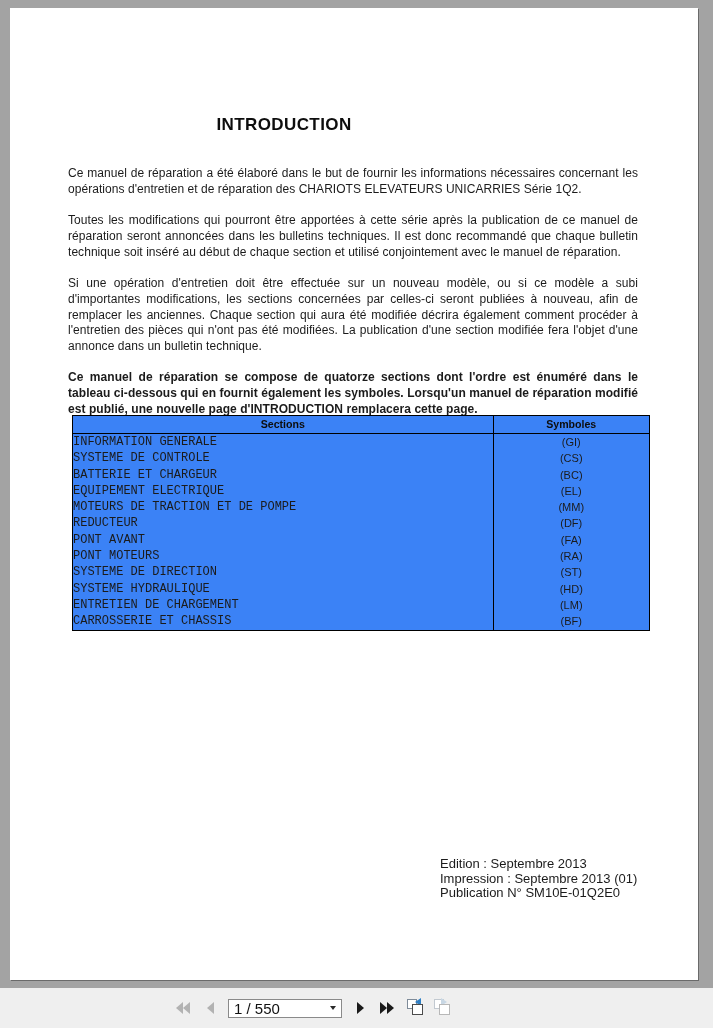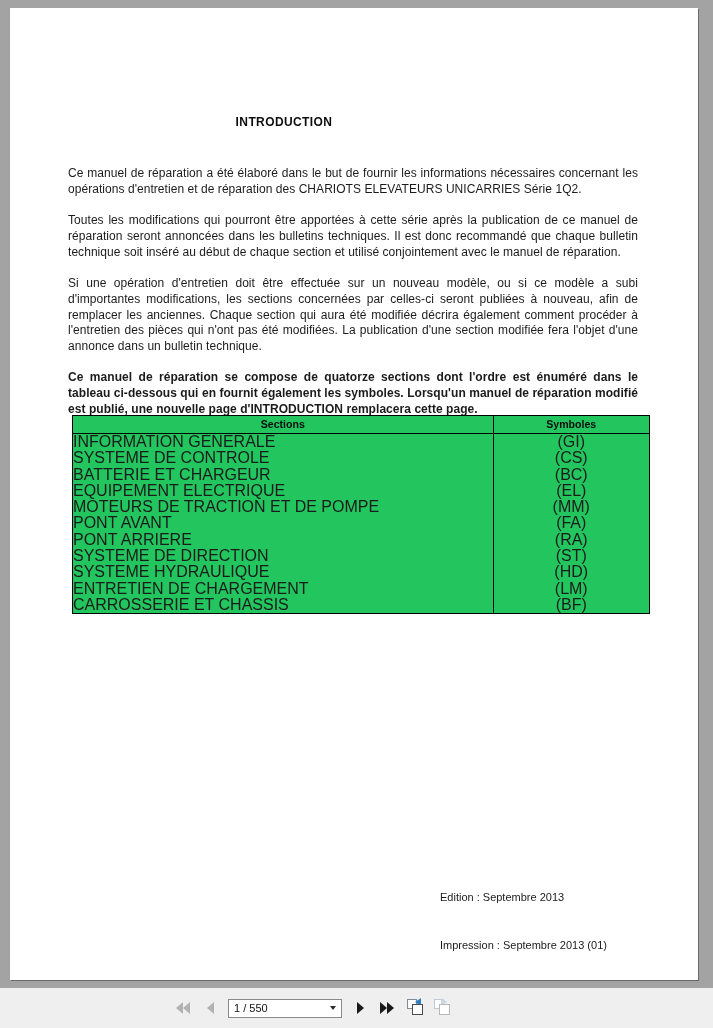--- a/index.html
+++ b/index.html
@@ -52,21 +52,21 @@
     height: 972px;
   }
 
   
   #doc-title {
     position: absolute;
     left: 0;
     top: 107px;
     width: 548px;
     text-align: center;
-    font-size: 12px;
+    font-size: 17px;
     font-weight: bold;
     letter-spacing: 0.4px;
     color: #0d0d0d;
     font-family: "Liberation Sans", sans-serif;
   }
 
   
   #body-text {
     position: absolute;
     left: 58px;
@@ -85,21 +85,21 @@
   .para:last-child { margin-bottom: 0; font-weight: bold; }
 
   
   #sections-table {
     position: absolute;
     left: 62px;
     top: 407px;
     width: 576px;
     border: 1.6px solid #000;
     border-collapse: collapse;
-    background: #22c55e;
+    background: #3b82f6;
   }
   #sections-table table {
     border-collapse: collapse;
     width: 100%;
     table-layout: fixed;
   }
   #sections-table th,
   #sections-table td {
     padding: 0;
     margin: 0;
@@ -113,52 +113,51 @@
     text-align: center;
     color: #0d0d0d;
     height: 17px;
     line-height: 17px;
     border-bottom: 1.6px solid #000;
     font-family: "Liberation Sans", sans-serif;
   }
   .th-sections { border-right: 1.3px solid #000; }
 
   .td-section {
-    font-size: 16px;
+    font-size: 12px;
     color: #1b1b1b;
     height: 16.3px;
     line-height: 16.3px;
     padding-left: 9px;
     border-right: 1.3px solid #000;
     white-space: nowrap;
-    font-family: Liberation Sans, sans-serif;
+    font-family: Liberation Mono, monospace;
   }
   .td-symbol {
-    font-size: 16px;
+    font-size: 11px;
     color: #1b1b1b;
     height: 16.3px;
     line-height: 16.3px;
     text-align: center;
     font-family: "Liberation Sans", sans-serif;
   }
 
   
   #imprint {
     position: absolute;
     left: 430px;
     top: 849px;
     width: 250px;
   }
   .imprint-line {
-    font-size: 11px;
+    font-size: 13px;
     line-height: 14.6px;
     color: #1b1b1b;
     white-space: nowrap;
     font-family: "Liberation Sans", sans-serif;
-    margin-top: 33px;
   }
 
   
   #toolbar {
     position: absolute;
     left: 0;
     top: 988px;
     width: 713px;
     height: 40px;
     background: #efefef;
@@ -204,21 +203,21 @@
     align-items: center;
     margin: 0 7px;
     box-sizing: border-box;
     flex: 0 0 auto;
   }
   #page-input {
     flex: 1 1 auto;
     border: none;
     outline: none;
     background: transparent;
-    font-size: 11px;
+    font-size: 15px;
     color: #111;
     padding-left: 5px;
     font-family: "Liberation Sans", sans-serif;
     width: 100%;
   }
   #page-dropdown-btn {
     width: 16px;
     height: 17px;
     display: flex;
     align-items: center;
@@ -318,25 +317,29 @@
               </tr>
               <tr>
                 <td class="td-section">EQUIPEMENT ELECTRIQUE</td>
                 <td class="td-symbol">(EL)</td>
               </tr>
               <tr>
                 <td class="td-section">MOTEURS DE TRACTION ET DE POMPE</td>
                 <td class="td-symbol">(MM)</td>
               </tr>
               <tr>
+                <td class="td-section">REDUCTEUR</td>
+                <td class="td-symbol">(DF)</td>
+              </tr>
+              <tr>
                 <td class="td-section">PONT AVANT</td>
                 <td class="td-symbol">(FA)</td>
               </tr>
               <tr>
-                <td class="td-section">PONT ARRIERE</td>
+                <td class="td-section">PONT MOTEURS</td>
                 <td class="td-symbol">(RA)</td>
               </tr>
               <tr>
                 <td class="td-section">SYSTEME DE DIRECTION</td>
                 <td class="td-symbol">(ST)</td>
               </tr>
               <tr>
                 <td class="td-section">SYSTEME HYDRAULIQUE</td>
                 <td class="td-symbol">(HD)</td>
               </tr>

